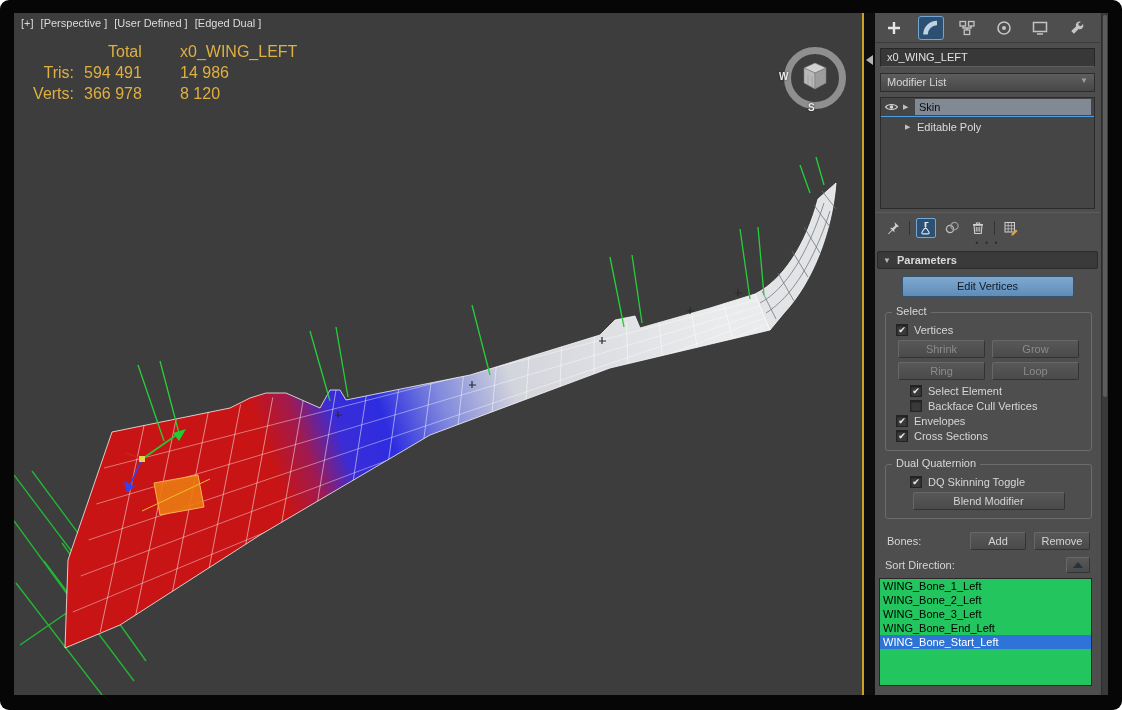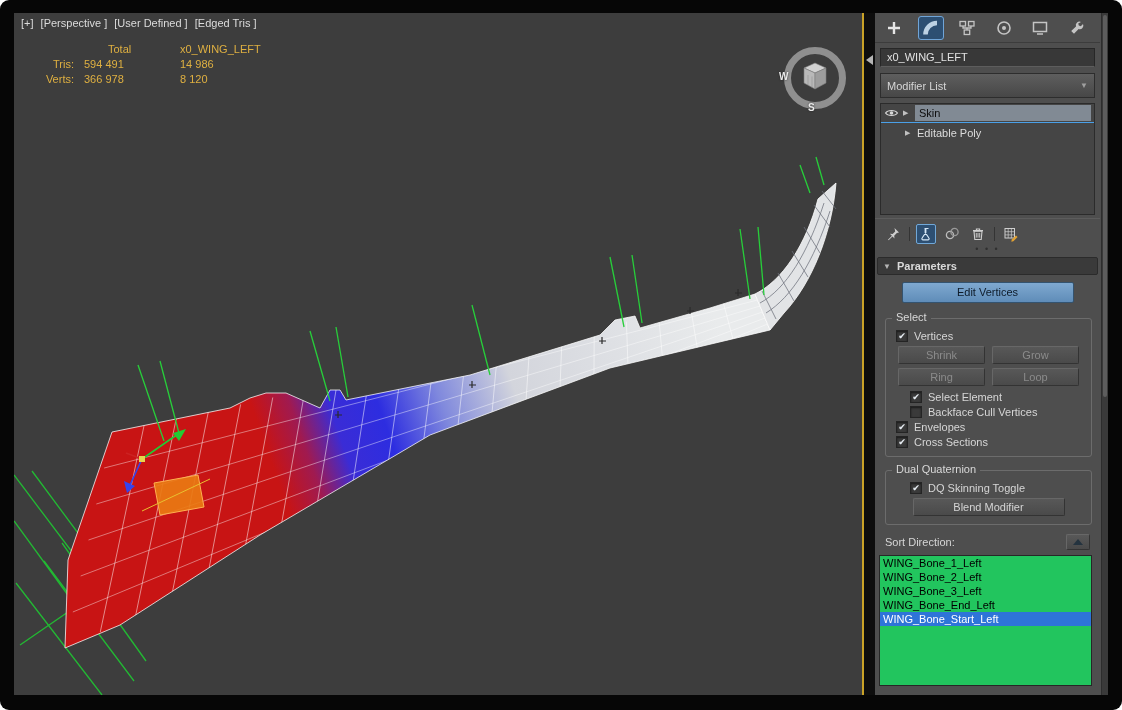--- a/index.html
+++ b/index.html
@@ -10,21 +10,21 @@
   }
   .app { display:flex; width:100%; height:100%; background:#060606; }
 
   
   .viewport {
     position:relative; flex:1; background:#3d3d3d; overflow:hidden;
     border-right:2px solid #c9a227;
   }
   .vp-label { position:absolute; top:4px; left:7px; z-index:5; font-size:11px; color:#dcdcdc; }
   .vp-label span { margin-right:4px; cursor:pointer; }
-  .stats { position:absolute; top:30px; left:14px; z-index:5; font-size:11px; color:#dfb041;
+  .stats { position:absolute; top:30px; left:14px; z-index:5; font-size:16px; color:#dfb041;
            display:grid; grid-template-columns:46px 86px auto; column-gap:10px; row-gap:3px; }
   .stats .r { text-align:right; }
   .stats .hdr { padding-left:24px; }
   .viewcube { position:absolute; top:32px; right:14px; z-index:5; width:66px; height:66px; }
   .vc-ring { position:absolute; inset:2px; border:7px solid rgba(158,158,158,.85); border-radius:50%; }
   .vc-w { position:absolute; left:-3px; top:26px; font-size:10px; font-weight:bold; color:#ececec; text-shadow:0 0 2px #222; }
   .vc-s { position:absolute; left:26px; bottom:-2px; font-size:10px; font-weight:bold; color:#ececec; text-shadow:0 0 2px #222; }
   .vc-cube { position:absolute; left:17px; top:14px; }
   .canvas-svg { position:absolute; inset:0; width:100%; height:100%; }
 
@@ -40,21 +40,21 @@
   .scroll-thumb { position:absolute; top:2px; left:1px; width:4px; height:56%; background:#5d5d5d; border-radius:2px; }
 
   .tabs { display:flex; align-items:center; justify-content:space-between; padding:4px 10px 4px 6px;
           border-bottom:1px solid #3c3c3c; height:30px; }
   .tab { width:26px; height:24px; display:flex; align-items:center; justify-content:center; border-radius:3px; cursor:pointer; }
   .tab.active { background:#2d4f72; border:1px solid #70a5d8; }
 
   .objname { margin:5px 5px 2px; background:#383838; border:1px solid #272727; border-bottom-color:#5d5d5d;
              padding:2px 6px; color:#e2e2e2; height:19px; }
   .modlist { margin:4px 5px 2px; background:linear-gradient(#5e5e5e,#474747); border:1px solid #2d2d2d;
-             padding:2px 6px; height:25px; display:flex; justify-content:space-between; align-items:center; cursor:pointer; }
+             padding:2px 6px; height:19px; display:flex; justify-content:space-between; align-items:flex-start; cursor:pointer; }
   .modlist .arr { color:#9f9f9f; font-size:8px; }
 
   .stack { margin:3px 5px 0; height:112px; background:#454545; border:1px solid #2b2b2b; overflow:hidden; }
   .stack-row { height:19px; display:flex; align-items:center; gap:4px; padding:0 3px; cursor:pointer; }
   .stack-row.sel { border-bottom:1px solid #4aa0e8; }
   .stack-row .tri { font-size:7px; color:#c0c0c0; width:8px; }
   .stack-row .modname { color:#dcdcdc; }
   .stack-row.sel .modname { flex:1; background:#818a94; color:#0d0d0d; padding:1px 4px; height:16px; line-height:14px; }
   .stack-row.plain { padding-left:24px; }
 
@@ -220,21 +220,21 @@
           <polygon points="113,480 110,468 121,473" fill="#3344ee"></polygon>
           <line x1="128" y1="446" x2="112" y2="440" stroke="#cc2222" stroke-width="1.6"></line>
           <rect x="125" y="443" width="6" height="6" fill="#e8d44c"></rect>
         </g>
       </svg>
 
       <div class="vp-label">
         <span>[+]</span>
         <span>[Perspective ]</span>
         <span>[User Defined ]</span>
-        <span>[Edged Tris ]</span>
+        <span>[Edged Dual ]</span>
       </div>
 
       <div class="stats">
         <div></div>
         <div class="hdr">Total</div>
         <div>x0_WING_LEFT</div>
         <div class="r">Tris:</div>
         <div>594 491</div>
         <div>14 986</div>
         <div class="r">Verts:</div>
@@ -402,20 +402,26 @@
 
       <div class="group">
         <span class="legend">Dual Quaternion</span>
         <div class="cb ind">
           <span class="box">✔</span>
           <span>DQ Skinning Toggle</span>
         </div>
         <div class="btn btn-wide">Blend Modifier</div>
       </div>
 
+      <div class="bonesrow">
+        <span>Bones:</span>
+        <span class="sp"></span>
+        <div class="btn">Add</div>
+        <div class="btn">Remove</div>
+      </div>
 
       <div class="sortrow">
         <span>Sort Direction:</span>
         <div class="btn sortbtn">
           <span class="sort-tri"></span>
         </div>
       </div>
 
       <div class="bonelist">
         <div class="li">WING_Bone_1_Left</div>

